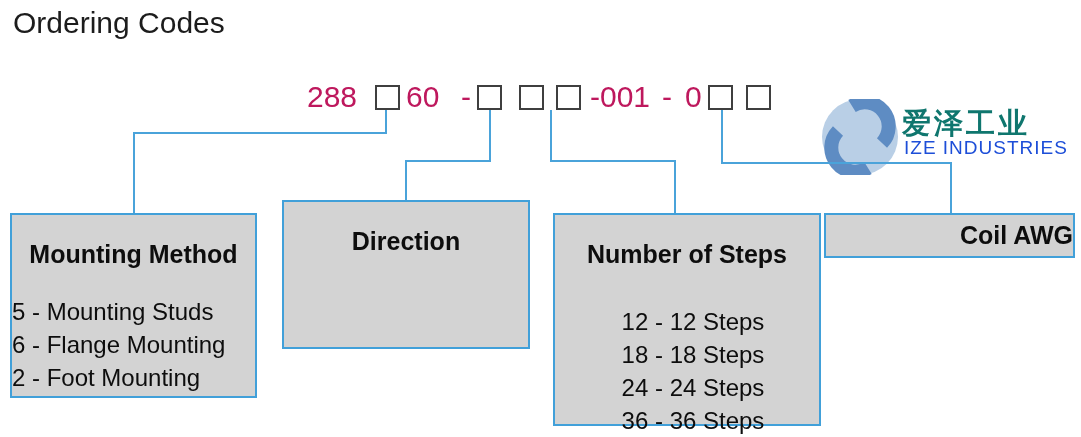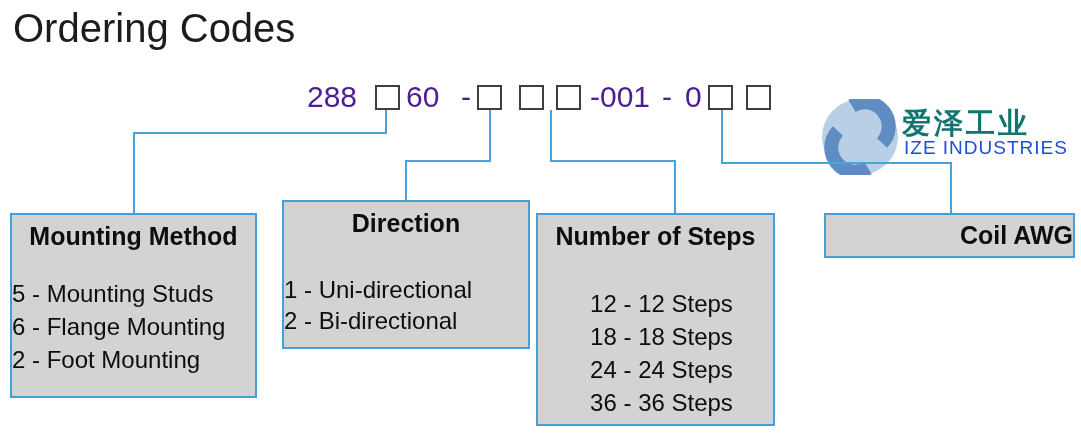--- a/index.html
+++ b/index.html
@@ -8,31 +8,31 @@
     width: 1081px;
     height: 437px;
     background: #ffffff;
     overflow: hidden;
     font-family: "Liberation Sans", sans-serif;
     color: #111111;
   }
   .page-title {
     position: absolute;
     left: 13px; top: 6px;
-    font-size: 40px;
+    font-size: 30px;
     color: #1c1c1c;
     white-space: nowrap;
   }
   
   .code-text {
     position: absolute;
     top: 82px;
     font-size: 30px;
     line-height: 30px;
-    color: #4c1d95;
+    color: #be185d;
     white-space: nowrap;
   }
   .code-box {
     position: absolute;
     top: 85px;
     width: 25px; height: 25px;
     border: 2px solid #3f3f3f;
     box-sizing: border-box;
     background: #ffffff;
     z-index: 3;
@@ -47,21 +47,21 @@
   .hline { height: 2px; }
   
   .opt-box {
     position: absolute;
     background: #d3d3d3;
     border: 2px solid #41a0d9;
     box-sizing: border-box;
     z-index: 3;
   }
   .opt-title {
-    padding-top: 7px;
+    padding-top: 25px;
     font-size: 25px;
     line-height: 29px;
     font-weight: bold;
     text-align: center;
     color: #0d0d0d;
     white-space: nowrap;
   }
   .opt-items {
     font-size: 24px;
     color: #0d0d0d;
@@ -147,27 +147,23 @@
     <div class="opt-title">Mounting Method</div>
     <div class="opt-items">
       <div>5 - Mounting Studs</div>
       <div>6 - Flange Mounting</div>
       <div>2 - Foot Mounting</div>
     </div>
   </div>
 
   <div class="opt-box b2" style="left:282px; top:200px; width:248px; height:149px;">
     <div class="opt-title">Direction</div>
-    <div class="opt-items">
-      <div>1 - Uni-directional</div>
-      <div>2 - Bi-directional</div>
-    </div>
   </div>
 
-  <div class="opt-box b3" style="left:536px; top:213px; width:239px; height:213px;">
+  <div class="opt-box b3" style="left:553px; top:213px; width:268px; height:213px;">
     <div class="opt-title">Number of Steps</div>
     <div class="opt-items">
       <div>12 - 12 Steps</div>
       <div>18 - 18 Steps</div>
       <div>24 - 24 Steps</div>
       <div>36 - 36 Steps</div>
     </div>
   </div>
 
   <div class="opt-box b4" style="left:824px; top:213px; width:251px; height:45px;">

